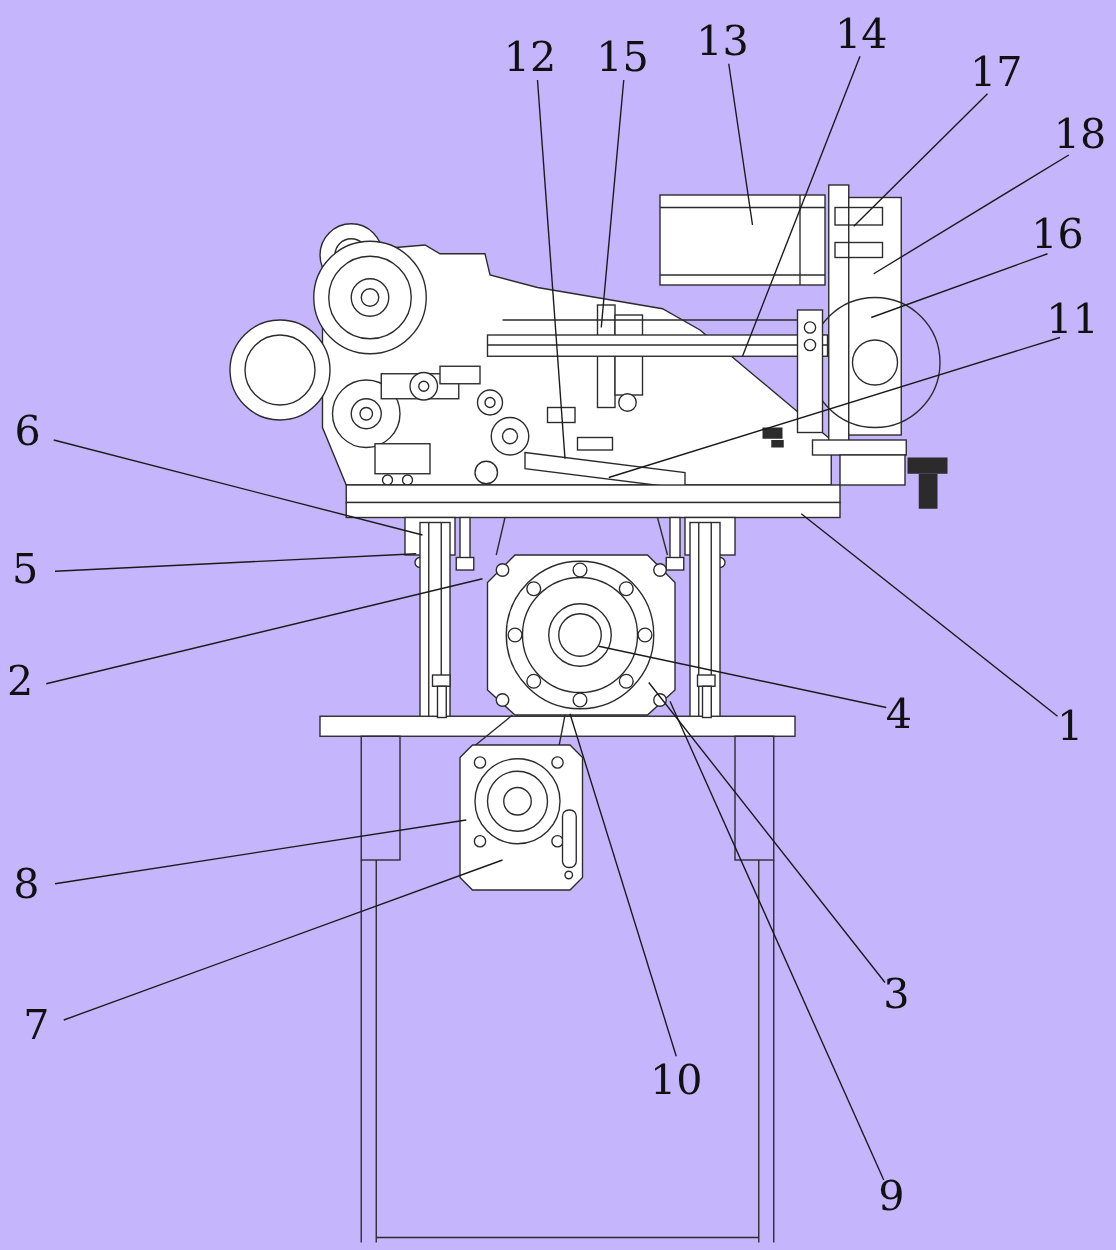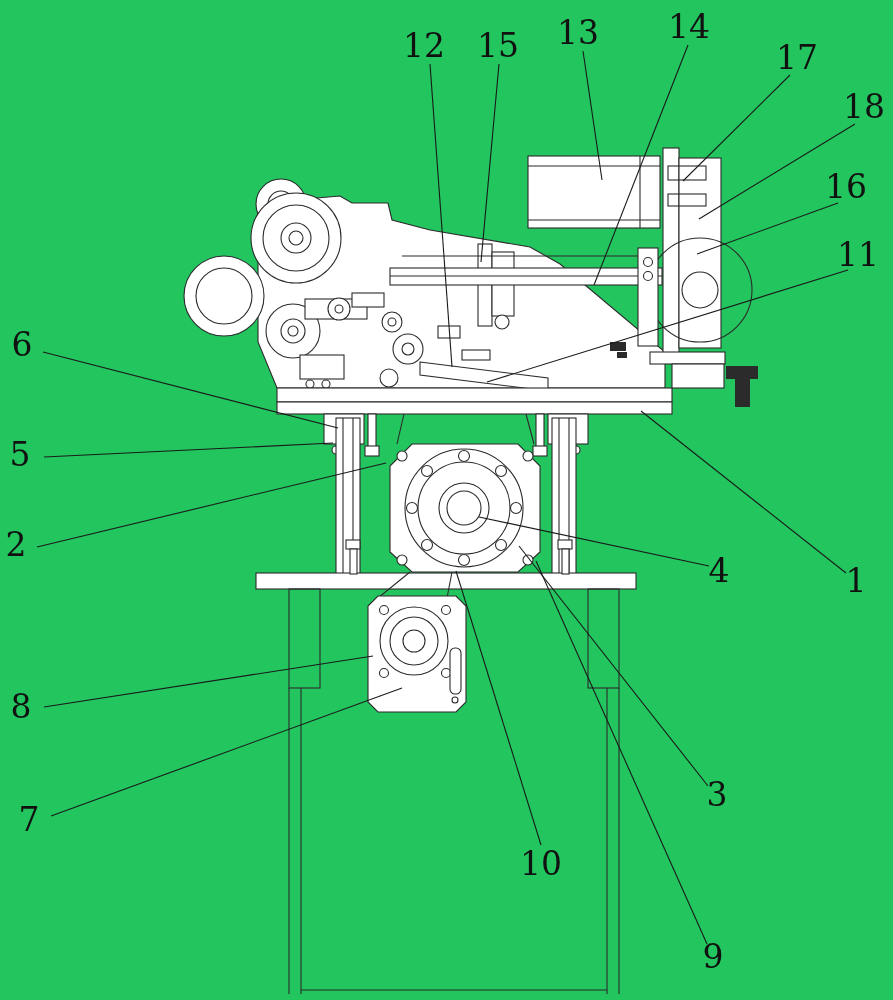--- a/index.html
+++ b/index.html
@@ -1,16 +1,16 @@
 <!DOCTYPE html>
 <html><head>
 <meta charset="utf-8">
 <style>
   html,body{margin:0;padding:0;background:#ffffff;}
-  .page{position:relative;width:893px;height:1000px;background:#22c55e;overflow:hidden;}
+  .page{position:relative;width:893px;height:1000px;background:#c4b5fd;overflow:hidden;}
   svg{display:block;width:893px;height:1000px;}
   .ln{stroke:#2b2b2b;stroke-width:1.1;fill:none;}
   .fw{stroke:#2b2b2b;stroke-width:1.1;fill:#ffffff;}
   .fd{fill:#2b2b2b;stroke:none;}
   .leader{stroke:#1a1a1a;stroke-width:1.1;fill:none;}
   .callout{font-family:"DejaVu Serif","Liberation Serif",serif;font-size:33px;fill:#111111;text-anchor:middle;}
 </style>
 </head>
 <body>
 

